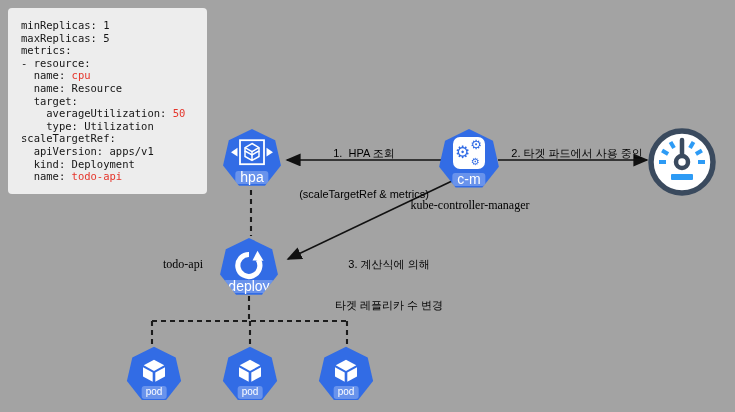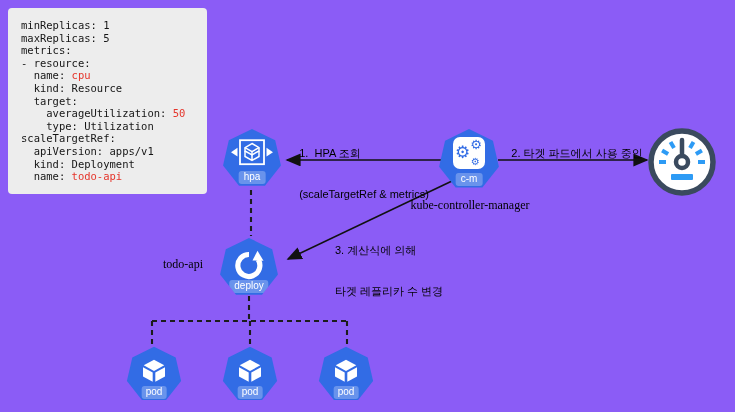--- a/index.html
+++ b/index.html
@@ -1,16 +1,16 @@
 <!DOCTYPE html>
 <html style="--k8s-blue: #326CE5; --gauge-ring: #3A4A5E; --gauge-accent: #2D9BF5; --code-red: #E5352B; --code-bg: #EDEDED; --arrow-black: #111111;"><head>
 <meta charset="utf-8">
 <style>
   html,body{margin:0;padding:0;background:#fff;}
-  .canvas{position:relative;width:735px;height:412px;background:#8b5cf6;overflow:hidden;
+  .canvas{position:relative;width:735px;height:412px;background:#a3a3a3;overflow:hidden;
           font-family:"Liberation Sans",sans-serif;}
 
   
   .code-panel{position:absolute;left:8px;top:8px;width:199px;height:186px;
     background:var(--code-bg,#EDEDED);border-radius:4px;box-sizing:border-box;
     padding:11px 6px 6px 13px;
     font-family:"DejaVu Sans Mono","Liberation Mono",monospace;
     font-size:10.5px;line-height:12.6px;color:#151515;}
   .code-line{white-space:pre;}
   .code-line .red{color:var(--code-red,#E5352B);text-align:right;}
@@ -20,36 +20,36 @@
   .solid-arrow{stroke:var(--arrow-black,#111);stroke-width:1.6;fill:none;}
   .dashed-link{stroke:#1c1c1c;stroke-width:2.1;fill:none;stroke-dasharray:5 4;}
 
   
   .hept{position:absolute;background:var(--k8s-blue,#326CE5);
     clip-path:polygon(50% 1.5%,12.6% 19.8%,3.3% 60.5%,29.1% 93%,70.9% 93%,96.7% 60.5%,87.4% 19.8%);
     display:flex;align-items:flex-start;justify-content:center;}
   .hept .glyph{margin-top:11px;}
   .node-label{position:absolute;bottom:6px;left:50%;transform:translateX(-50%);
     background:rgba(255,255,255,.27);color:#fff;border-radius:3px;
-    padding:0 5px 1px;font-size:10px;line-height:12px;white-space:nowrap;}
+    padding:0 5px 1px;font-size:14px;line-height:12px;white-space:nowrap;}
   .pod .node-label{bottom:5px;font-size:10px;padding:0 4px 1px;}
 
   
   .cm-tile{position:relative;width:32px;height:32px;margin-top:9px;background:#fff;border-radius:7px;}
   .gear{position:absolute;color:var(--k8s-blue,#326CE5);
     font-family:"DejaVu Sans",sans-serif;line-height:1;}
   .gear-large{font-size:17px;left:2px;top:7px;}
   .gear-med{font-size:13px;right:3px;top:1px;}
   .gear-small{font-size:10px;right:5px;bottom:2px;}
 
   
   .caption{position:absolute;transform:translateX(-50%);
     font-family:Liberation Serif, serif;
     font-size:12px;color:#000;white-space:nowrap;}
-  .ann{position:absolute;transform:translateX(-50%);text-align:left;
+  .ann{position:absolute;transform:translateX(-50%);text-align:center;
     font-size:11px;line-height:13.5px;color:#000;white-space:pre;}
 </style>
 </head>
 <body>
 
 <div class="canvas">
 
   <svg class="overlay" width="735" height="412">
     <defs>
       <marker id="ah" markerWidth="11" markerHeight="9" refX="8.5" refY="4" orient="auto">
@@ -62,21 +62,21 @@
     <path class="dashed-link" d="M251,190 L251,236"></path>
     <path class="dashed-link" d="M249,296 L249,321 M152,321 L347,321 M152,321 L152,345 M250,321 L250,345 M347,321 L347,345"></path>
   </svg>
 
   <div class="code-panel">
       <div class="code-line"><span>minReplicas: 1</span></div>
       <div class="code-line"><span>maxReplicas: 5</span></div>
       <div class="code-line"><span>metrics:</span></div>
       <div class="code-line"><span>- resource:</span></div>
       <div class="code-line"><span>  name: </span><span class="red">cpu</span></div>
-      <div class="code-line"><span>  kind: Resource</span></div>
+      <div class="code-line"><span>  name: Resource</span></div>
       <div class="code-line"><span>  target:</span></div>
       <div class="code-line"><span>    averageUtilization: </span><span class="red">50</span></div>
       <div class="code-line"><span>    type: Utilization</span></div>
       <div class="code-line"><span>scaleTargetRef:</span></div>
       <div class="code-line"><span>  apiVersion: apps/v1</span></div>
       <div class="code-line"><span>  kind: Deployment</span></div>
       <div class="code-line"><span>  name: </span><span class="red">todo-api</span></div>
     </div>
 
   <div class="hept" style="left:221px;top:128px;width:62px;height:62px;">
@@ -150,18 +150,18 @@
   <div class="caption" style="left:470px;top:198px;">kube-controller-manager</div>
   <div class="caption" style="left:183px;top:257px;">todo-api</div>
 
   <div class="ann" style="left:364px;top:120px;">
     <div>1.  HPA 조회</div>
     <div>(scaleTargetRef &amp; metrics)</div>
   </div>
   <div class="ann" style="left:577px;top:120px;">
     <div>2. 타겟 파드에서 사용 중인</div>
   </div>
-  <div class="ann" style="left:389px;top:217px;">
+  <div class="ann" style="left:389px;top:231px;">
     <div>3. 계산식에 의해</div>
     <div>타겟 레플리카 수 변경</div>
   </div>
 
 </div>
 
 </body></html>

